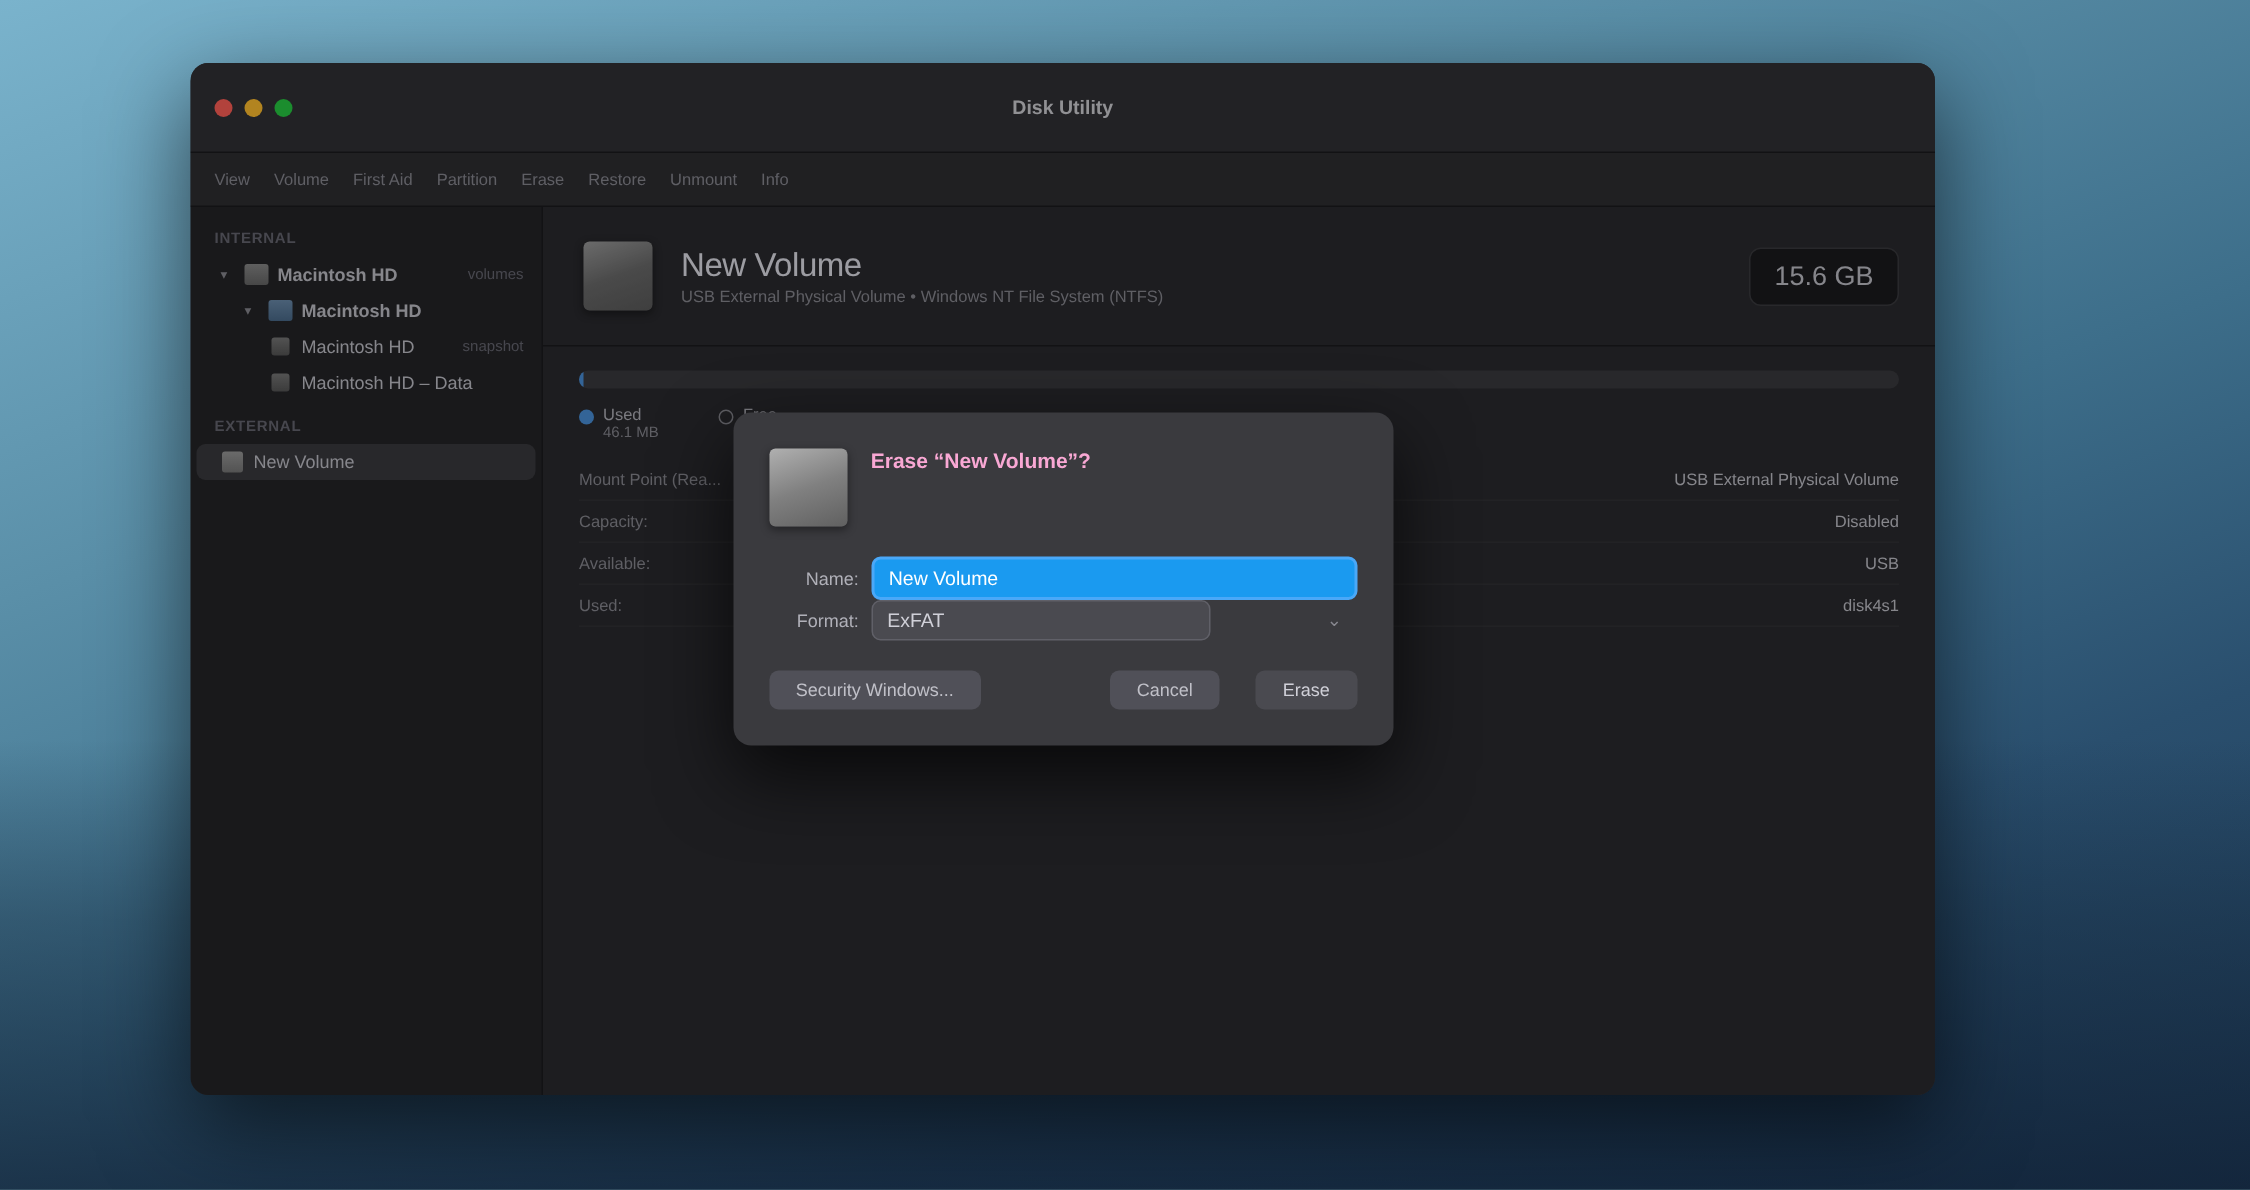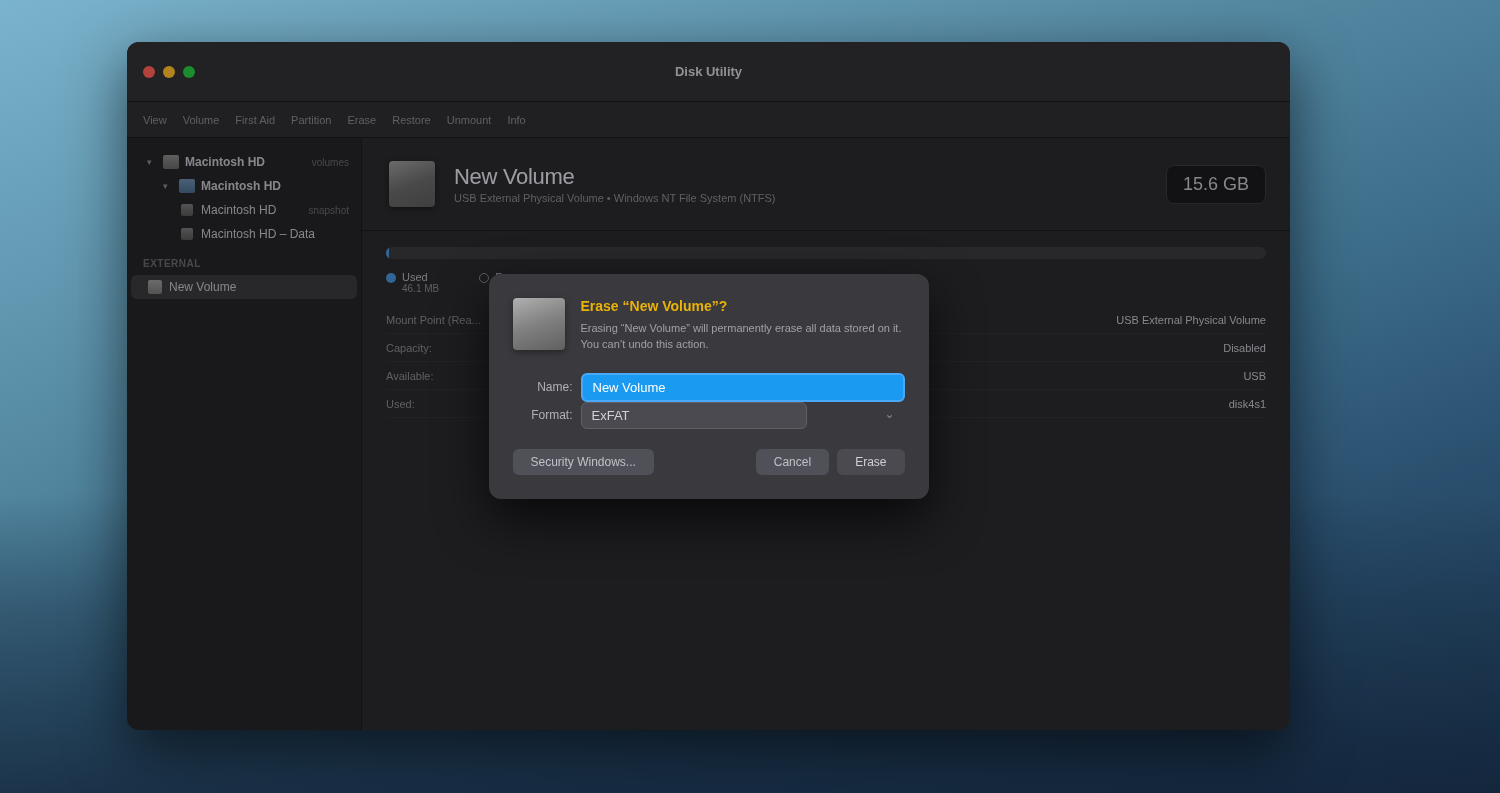--- a/index.html
+++ b/index.html
@@ -343,21 +343,21 @@
     .dialog-drive-icon {
       width: 52px;
       height: 52px;
       flex-shrink: 0;
       background: linear-gradient(160deg, #b0b0b0 0%, #808080 50%, #606060 100%);
       border-radius: 4px;
       box-shadow: 0 2px 6px rgba(0,0,0,0.4);
     }
 
     .dialog-title {
-      color: #eab308;
+      color: #f9a8d4;
       font-size: 14px;
       font-weight: 600;
       margin-bottom: 6px;
     }
 
     .dialog-message {
       color: #a0a0a8;
       font-size: 11px;
       line-height: 1.5;
     }
@@ -447,21 +447,21 @@
       color: #c0c0c8;
     }
 
     .btn-destructive {
       background: #4a4a50;
       color: #d0d0d8;
     }
 
     .dialog-right-buttons {
       display: flex;
-      gap: 8px;
+      gap: 24px;
     }
   </style>
 </head>
 <body>
 
 <div class="desktop-bg"></div>
 <div class="mountain-overlay"></div>
 
 <div class="window">
 
@@ -481,20 +481,21 @@
     <span class="toolbar-item">Partition</span>
     <span class="toolbar-item">Erase</span>
     <span class="toolbar-item">Restore</span>
     <span class="toolbar-item">Unmount</span>
     <span class="toolbar-item">Info</span>
   </div>
 
   <div class="content">
 
     <div class="sidebar">
+      <div class="sidebar-section-label">Internal</div>
 
       <div class="sidebar-item">
         <span class="sidebar-chevron">▾</span>
         <div class="sidebar-icon">
           <div class="hdd-icon"></div>
         </div>
         <span class="sidebar-label bold">Macintosh HD</span>
         <span class="sidebar-sublabel">volumes</span>
       </div>
 
@@ -586,21 +587,20 @@
       </div>
     </div>
   </div>
 
   <div class="dialog-overlay">
     <div class="dialog">
       <div class="dialog-header">
         <div class="dialog-drive-icon"></div>
         <div>
           <div class="dialog-title">Erase “New Volume”?</div>
-          <div class="dialog-message">Erasing “New Volume” will permanently erase all data stored on it. You can’t undo this action.</div>
         </div>
       </div>
 
       <div class="dialog-form">
         <div class="form-row">
           <label class="form-label">Name:</label>
           <input class="form-input" type="text" value="New Volume" style="">
         </div>
         <div class="form-row">
           <label class="form-label">Format:</label>

